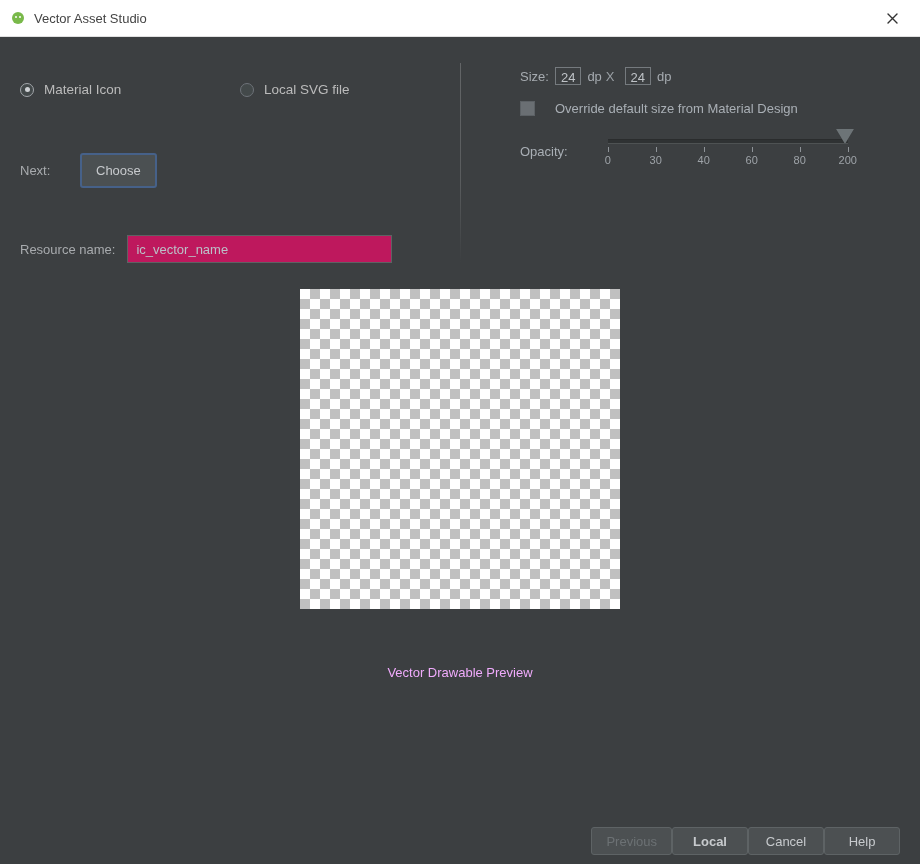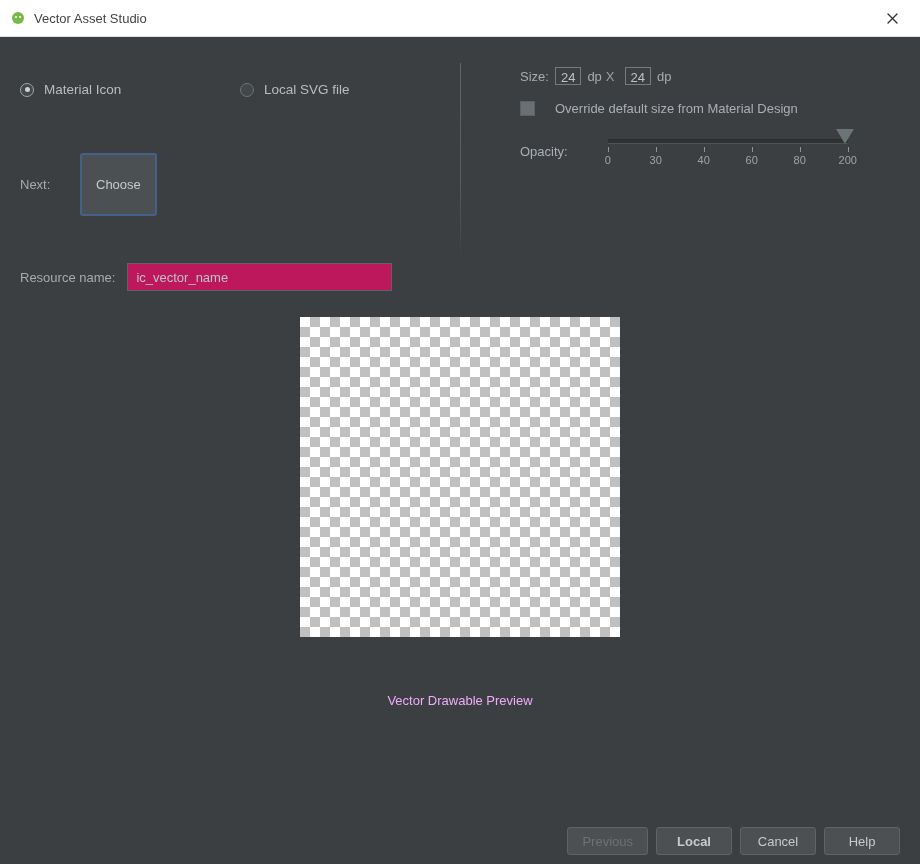--- a/index.html
+++ b/index.html
@@ -113,21 +113,21 @@
     .field-label {
       color: #a8abae;
       min-width: 48px;
       padding-right: 12px;
     }
     .btn-choose {
       background: #4b5052;
       border: 2.5px solid #466189;
       border-radius: 3px;
       color: #c7cacd;
-      padding: 22px 14px;
+      padding: 8px 14px;
       font-size: 13px;
       cursor: pointer;
     }
     .resource-row {
       display: flex;
       align-items: center;
       padding: 6px 0 6px 10px;
       margin-top: 35px;
     }
     .resource-label {
@@ -274,21 +274,21 @@
     .footer {
       position: absolute;
       left: 0;
       right: 0;
       bottom: 0;
       height: 48px;
       display: flex;
       align-items: center;
       justify-content: flex-end;
       padding-right: 20px;
-      gap: 8px;
+      gap: 0;
     }
     .btn {
       min-width: 76px;
       height: 28px;
       background: #4c5052;
       border: 1px solid #5e6365;
       border-radius: 3px;
       color: #c7cacd;
       font-size: 13px;
       cursor: pointer;

